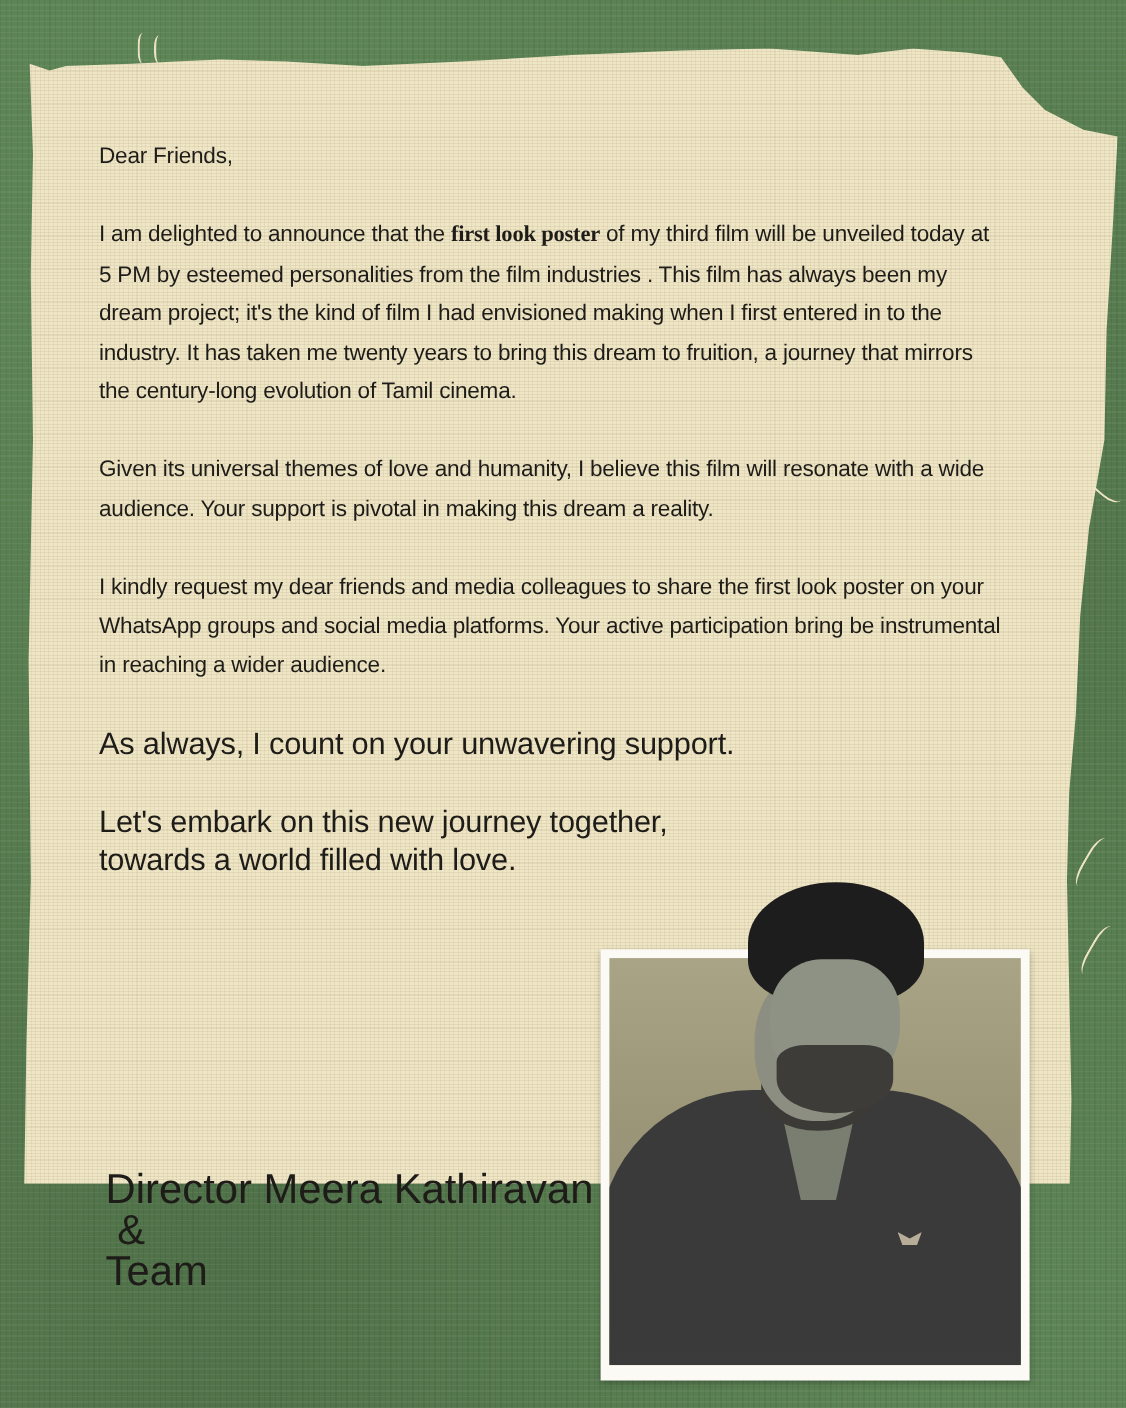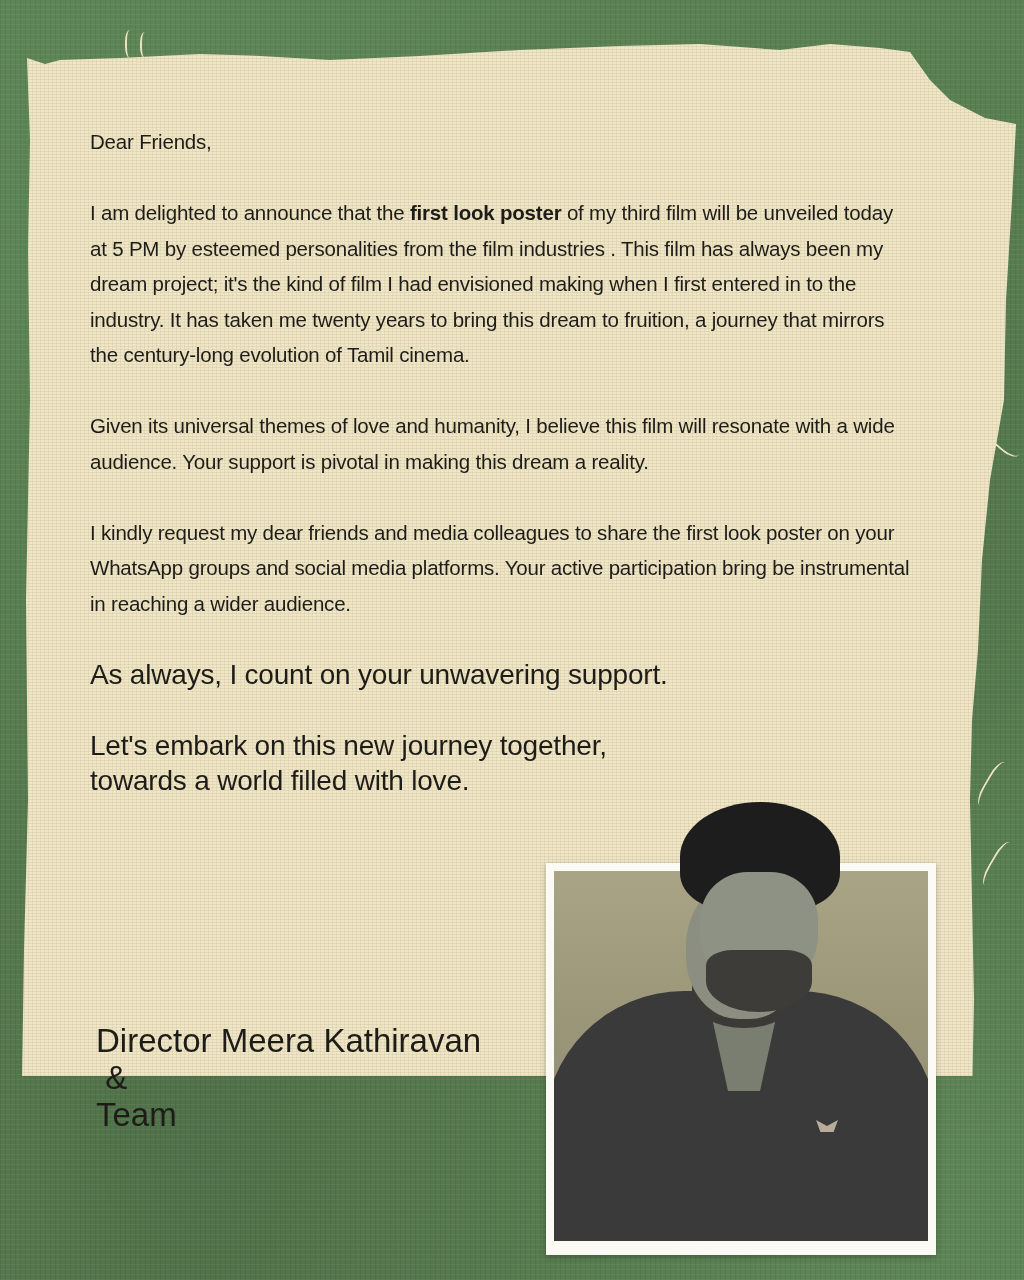--- a/index.html
+++ b/index.html
@@ -36,25 +36,25 @@
     .fray {
       position:absolute; border-left:2px solid #ece3c2; border-radius:40%;
     }
     .letter {
       position:absolute; left:90px; top:124px; width:820px;
       color:#1e1c18; font-size:20.5px; line-height:35.5px;
       font-family: "Liberation Sans", "DejaVu Sans", sans-serif;
       letter-spacing:-0.2px;
     }
     .letter p { margin:0 0 35.5px 0; }
-    .letter .bold { font-weight:bold; }
+    .letter .bold { font-weight:bold;font-family:Liberation Serif, serif; }
     .closing { font-size:28px; }
     .signature {
-      position:absolute; left:96px; top:1022px; color:#1e1c18;
-      font-size:33px; line-height:37px;
+      position:absolute; left:96px; top:1064px; color:#1e1c18;
+      font-size:38px; line-height:37px;
     }
     .signature div { white-space:pre; }
     .photo-frame {
       position:absolute; left:546px; top:863px; width:390px; height:392px;
       background:#fbfaf4; box-shadow:0 2px 6px rgba(0,0,0,0.25);
     }
     .photo {
       position:absolute; left:8px; top:8px; right:8px; bottom:14px;
       background: linear-gradient(180deg, #a9a485 0%, #9c9679 40%, #8b8670 100%);
       overflow:hidden;

